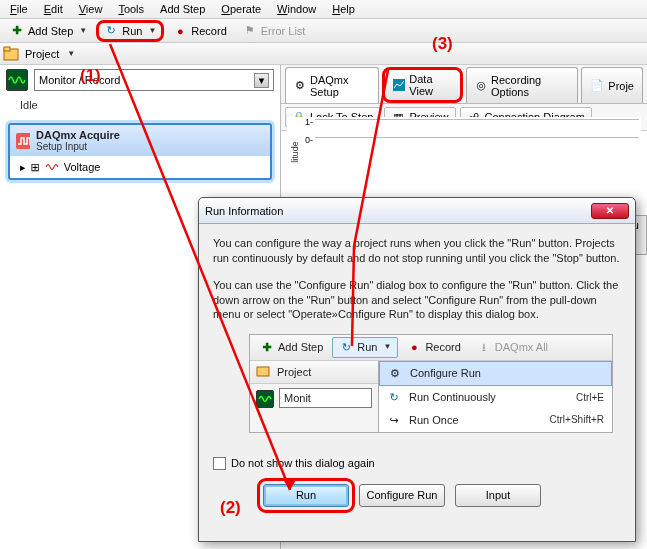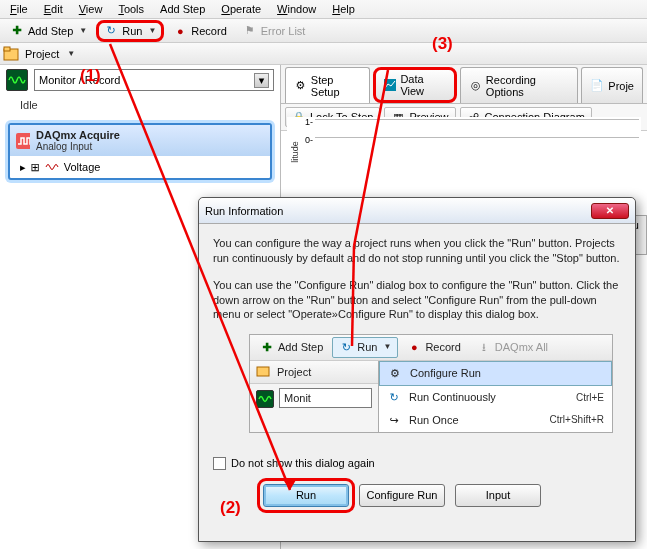--- a/index.html
+++ b/index.html
@@ -143,41 +143,41 @@
     <div class="daq-box">
       <div class="daq-head">
         <span class="icn">
           <svg width="22" height="16">
               <rect width="22" height="16" fill="#e55" rx="2"></rect>
               <path d="M2 11 L5 11 L5 5 L8 5 L8 11 L11 11 L11 5 L14 5 L14 11 L17 11" stroke="#fff" fill="none" stroke-width="1.5"></path>
             </svg>
         </span>
         <span>
           <div class="daq-title">DAQmx Acquire</div>
-          <div class="daq-sub">Analog Input</div>
+          <div class="daq-sub">Setup Input</div>
         </span>
       </div>
       <div class="daq-body">
         <span>▸</span>
         <span>⊞</span>
         <span class="icn">
           <svg width="14" height="12">
               <path d="M1 6 Q3 1 5 6 T9 6 T13 6" stroke="#b00" fill="none"></path>
             </svg>
         </span>
         <span>Voltage</span>
       </div>
     </div>
   </div>
 
   <div class="right">
     <div class="tabs">
       <div class="tab active">
         <span class="icn">⚙</span>
-        <span>Step Setup</span>
+        <span>DAQmx Setup</span>
       </div>
       <div class="tab" style="border:3px solid #e00;border-radius:8px;">
         <span class="icn">
           <svg width="12" height="12">
               <rect width="12" height="12" fill="#08a"></rect>
               <path d="M1 9 L4 5 L7 7 L11 2" stroke="#fff" fill="none"></path>
             </svg>
         </span>
         <span>Data View</span>
       </div>

